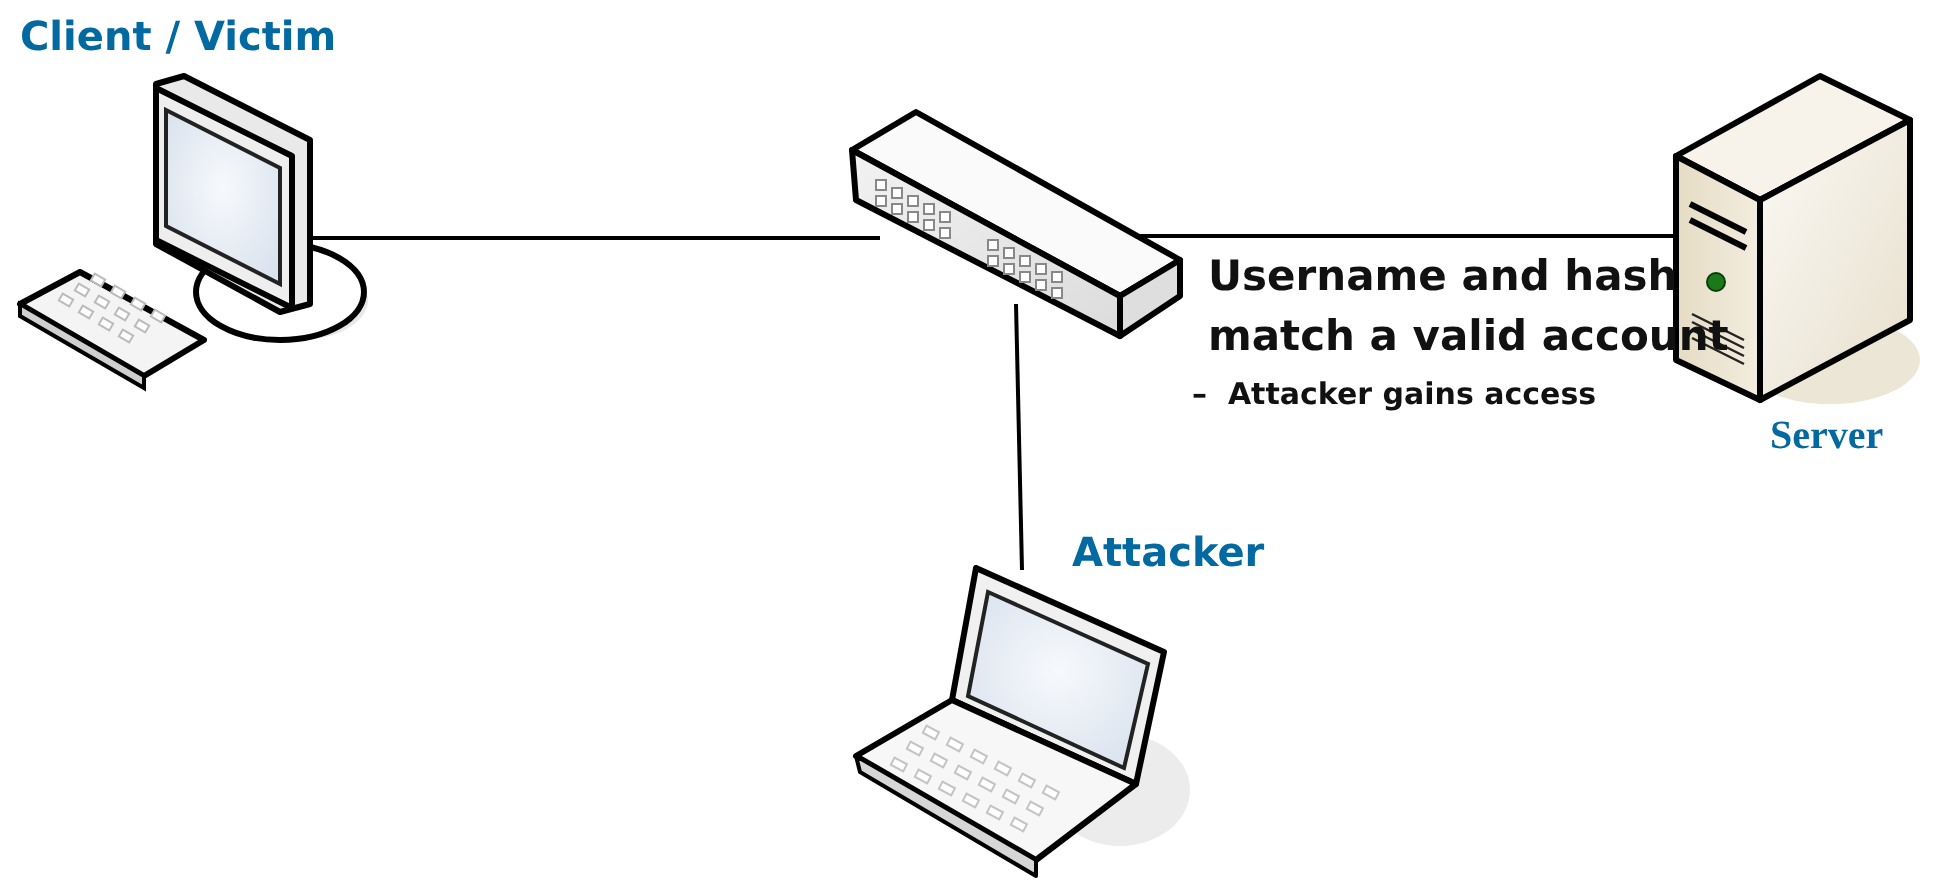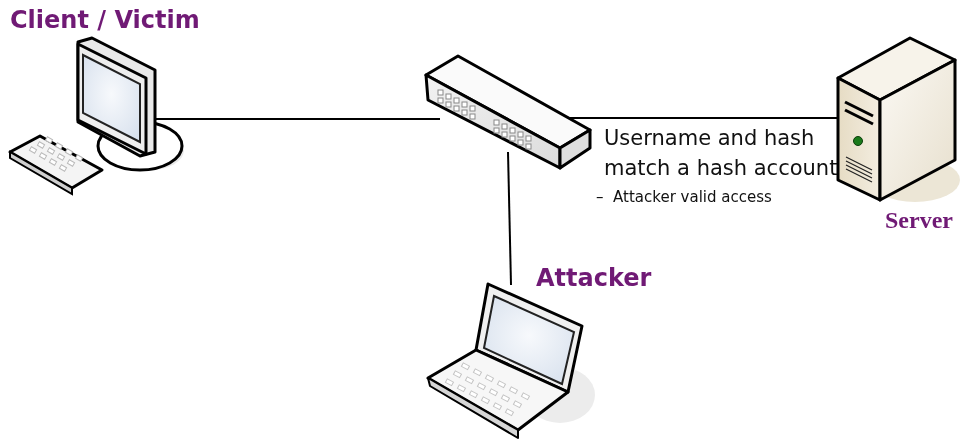--- a/index.html
+++ b/index.html
@@ -1,19 +1,19 @@
 <!DOCTYPE html>
 <html><head>
   <meta charset="utf-8">
   <style>
     html, body { margin: 0; padding: 0; background: #ffffff; }
     body { width: 967px; height: 442px; position: relative; overflow: hidden;
            font-family: "DejaVu Sans", "Liberation Sans", sans-serif; }
-    .lbl { position: absolute; font-weight: bold; color: #701a75; font-size: 24px; white-space: nowrap; }
-    .txt { position: absolute; color: #111; white-space: nowrap; }
+    .lbl { position: absolute; font-weight: bold; color: #0369a1; font-size: 20px; white-space: nowrap; }
+    .txt { position: absolute; color: #111; white-space: nowrap; font-weight: bold; }
     svg.diagram { position: absolute; left: 0; top: 0; }
   </style>
 </head>
 <body>
 
 <svg class="diagram" width="967" height="442" viewBox="0 0 967 442">
   <defs>
     <radialGradient id="screenGrad" cx="50%" cy="45%" r="65%">
       <stop offset="0%" stop-color="#f7f9fc"></stop>
       <stop offset="100%" stop-color="#d9e2ee"></stop>
@@ -144,17 +144,17 @@
       <rect x="506" y="410" width="7" height="4" transform="rotate(28 509 412)"></rect>
     </g>
   </g>
 </svg>
 
 <div class="lbl" style="left:10px; top:6px;">Client / Victim</div>
 <div class="lbl" style="left:885px; top:207px;font-family:Liberation Serif, serif;">Server</div>
 <div class="lbl" style="left:536px; top:264px;">Attacker</div>
 
 <div class="txt" style="left:604px; top:126px; font-size:21px;">Username and hash</div>
-<div class="txt" style="left:604px; top:156px; font-size:21px;">match a hash account</div>
+<div class="txt" style="left:604px; top:156px; font-size:21px;">match a valid account</div>
 <div class="txt" style="left:596px; top:188px; font-size:15px;">
   <span>–</span>&nbsp;
-  <span>Attacker valid access</span>
+  <span>Attacker gains access</span>
 </div>
 
 </body></html>

